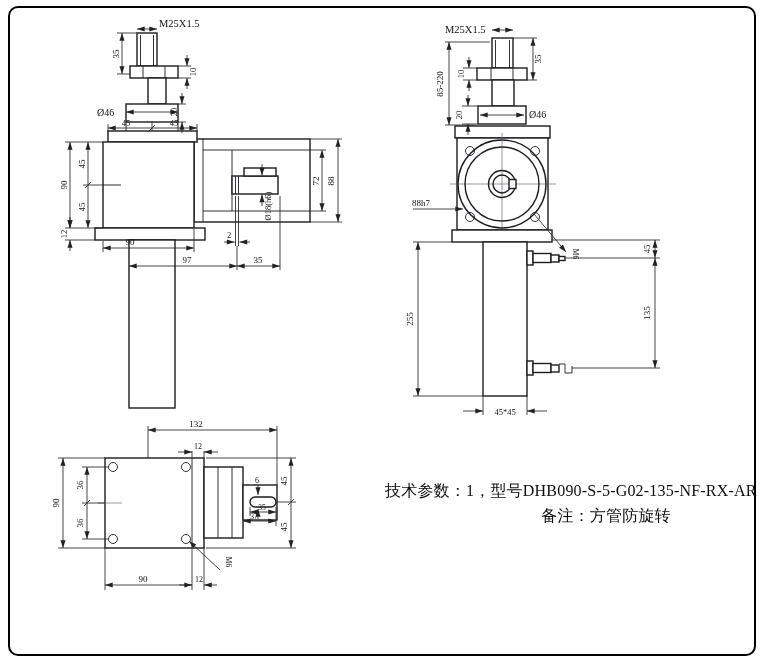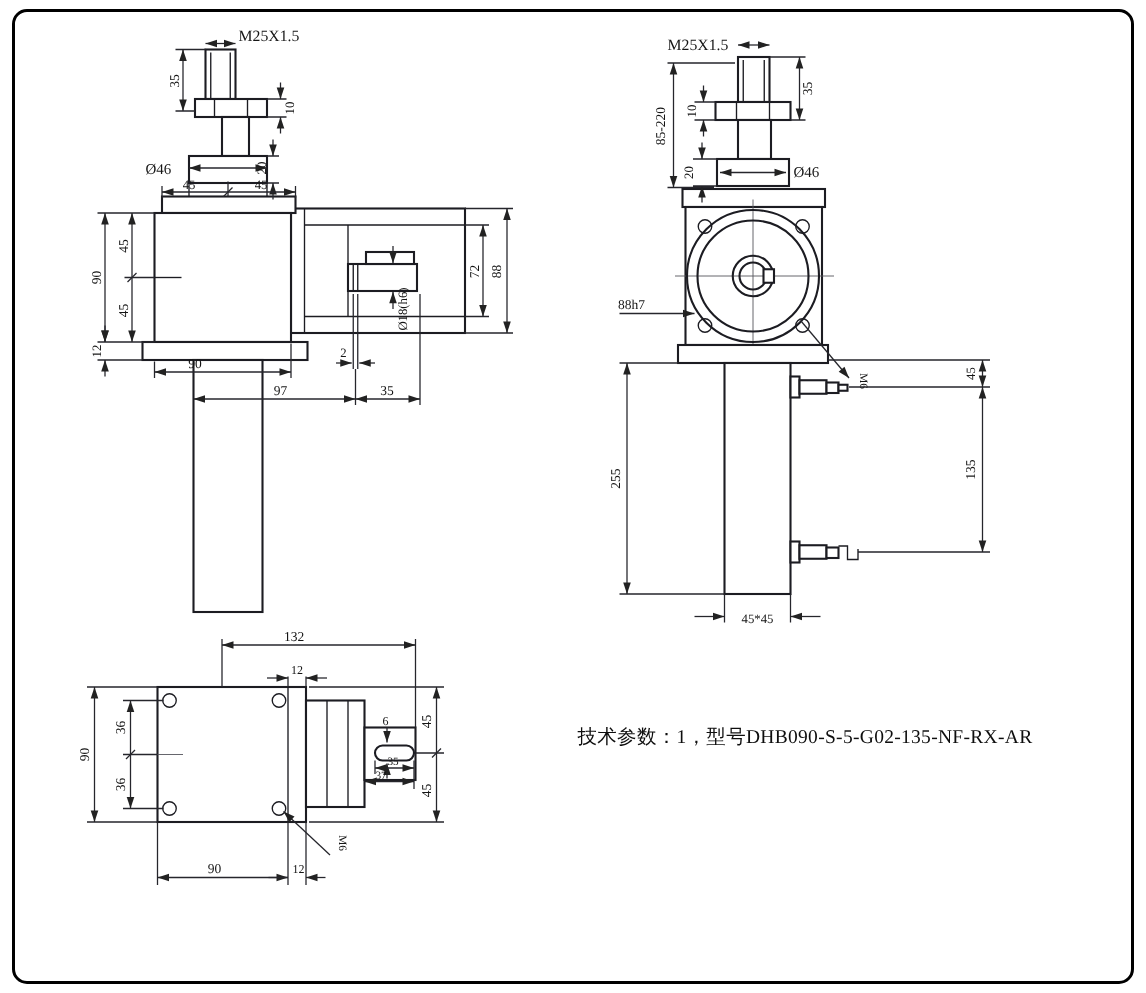--- a/index.html
+++ b/index.html
@@ -8,21 +8,21 @@
   .frame{position:absolute;left:8px;top:6px;width:744px;height:646px;
          border:2px solid #000;border-radius:10px;}
   svg{position:absolute;left:0;top:0;}
   svg text{font-family:"Liberation Serif","DejaVu Serif",serif;fill:#151515;}
   .o{stroke:#1c1c22;stroke-width:1.4;fill:none;}
   .of{stroke:#1c1c22;stroke-width:1.4;fill:#ffffff;}
   .i{stroke:#1c1c22;stroke-width:0.9;fill:none;}
   .d{stroke:#26262c;stroke-width:0.85;fill:none;}
   .cl{stroke:#55555c;stroke-width:0.6;fill:none;}
   .specs{position:absolute;left:385px;top:478px;width:366px;
-         font-size:13px;line-height:25px;color:#0e0e0e;letter-spacing:0.2px;}
+         font-size:16px;line-height:25px;color:#0e0e0e;letter-spacing:0.2px;text-align:center;}
   .srow{white-space:nowrap;}
   .ind{padding-left:68px;}
   .ind2{padding-left:76px;}
 </style>
 </head>
 <body>
 
 <div class="frame"></div>
 
 <svg width="764" height="662" viewBox="0 0 764 662">
@@ -223,13 +223,14 @@
     <text transform="rotate(-90 287 527)" x="287" y="527" text-anchor="middle" font-size="9">45</text>
     <text x="257" y="483" text-anchor="middle" font-size="8">6</text>
     <text x="262" y="510" text-anchor="middle" font-size="7.5">35</text>
     <text x="254" y="519" text-anchor="middle" font-size="7.5">37</text>
     <text transform="rotate(90 226 562)" x="226" y="562" text-anchor="middle" font-size="7.5">M6</text>
   </g>
 </svg>
 
 <div class="specs">
   <div class="srow"><span>技术参数：</span><span>1，型号DHB090-S-5-G02-135-NF-RX-AR</span></div>
+  <div class="srow ind2">备注：方管防旋转</div>
 </div>
 
 </body></html>

